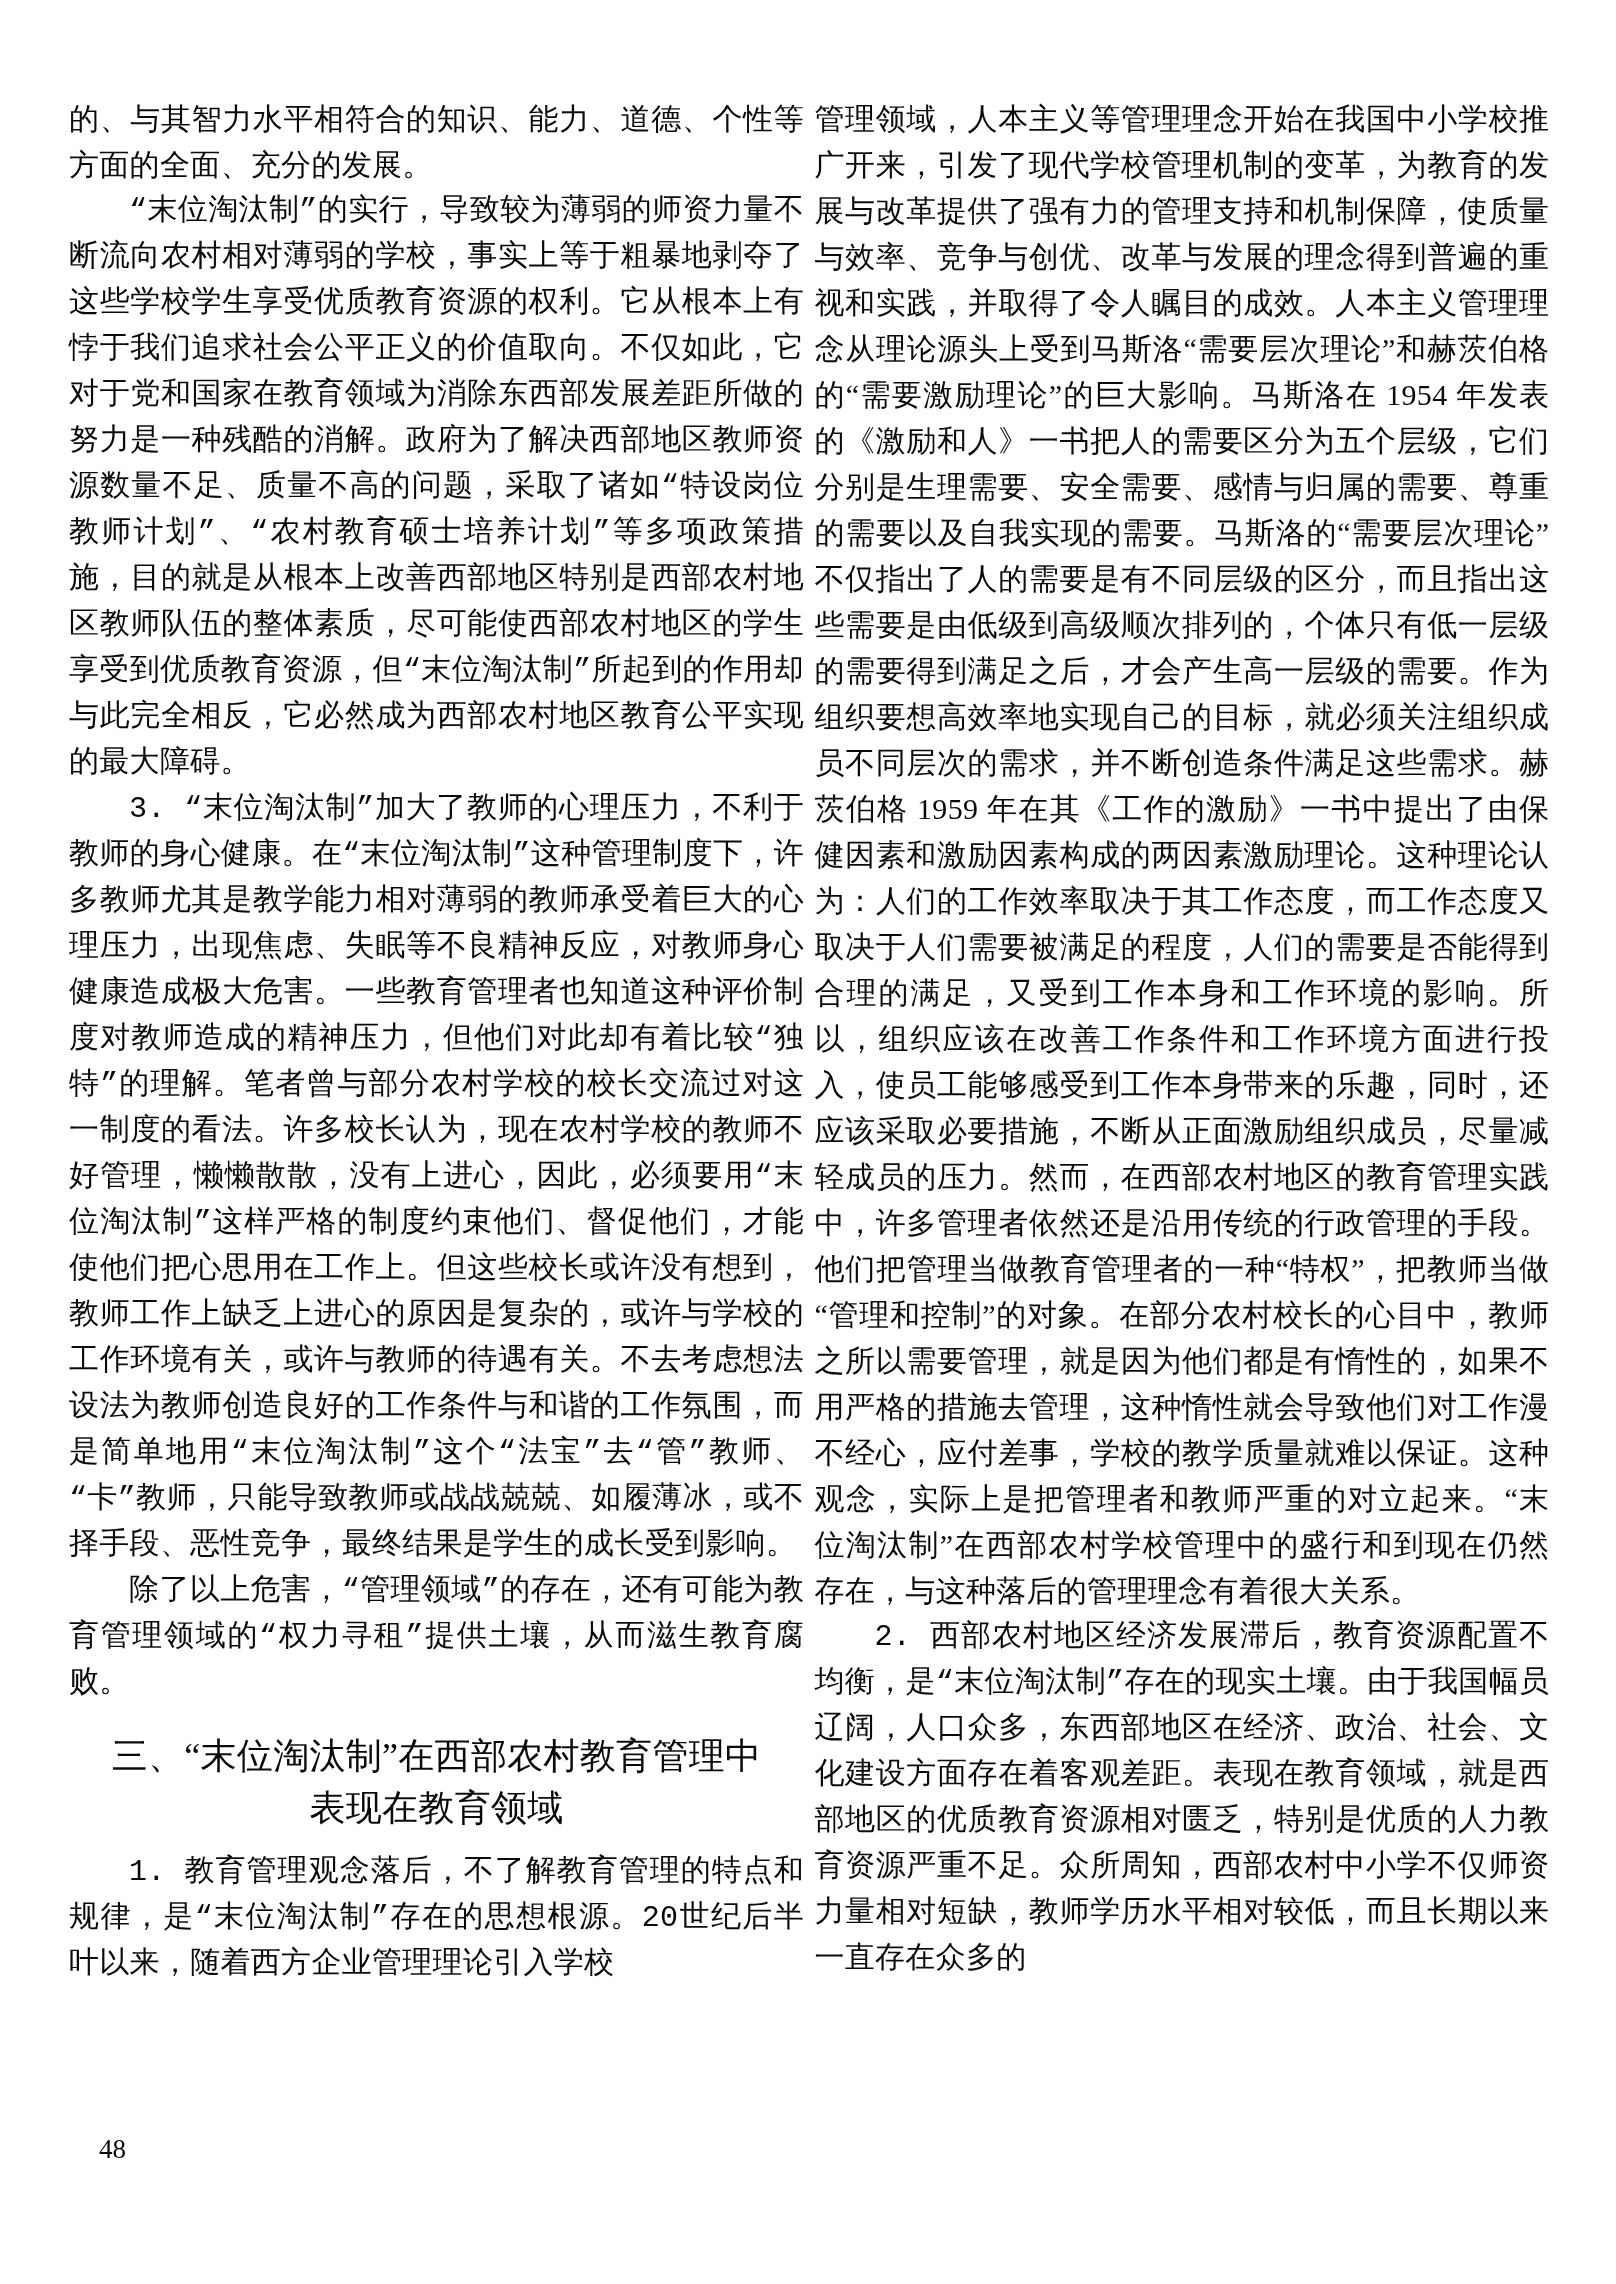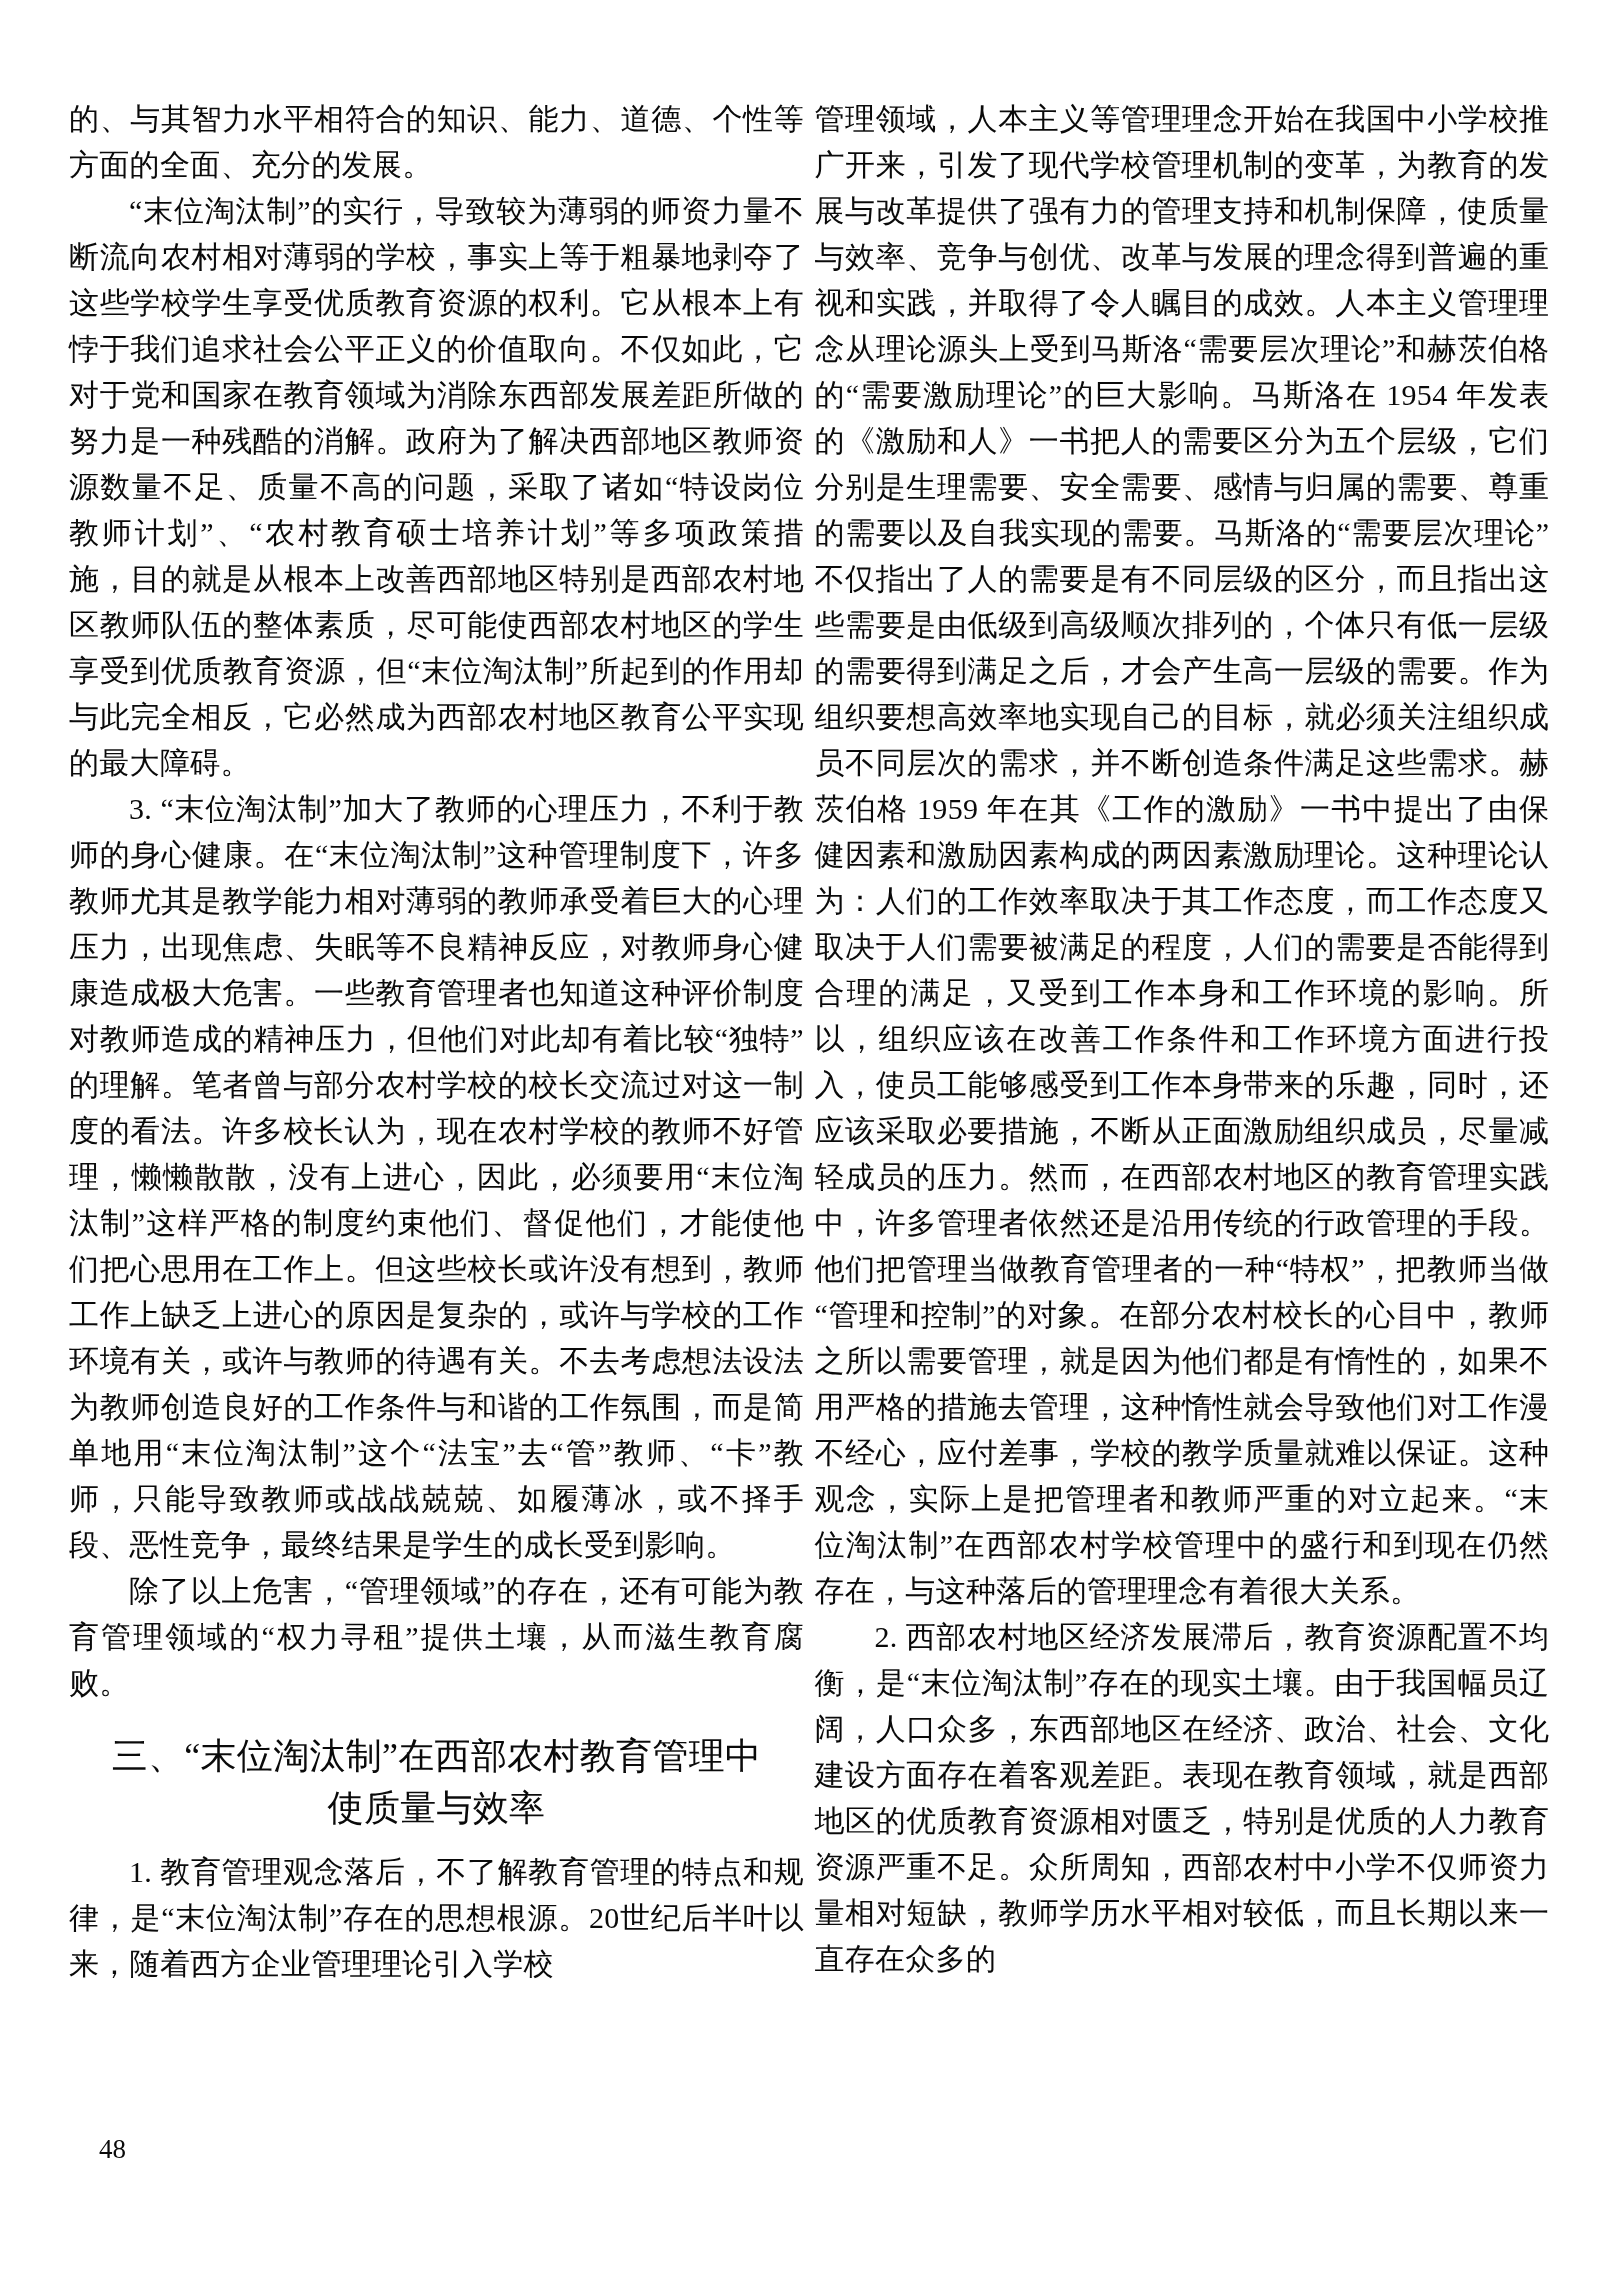--- a/index.html
+++ b/index.html
@@ -37,20 +37,21 @@
     line-height: 46px;
     text-align: justify;
     text-justify: inter-ideograph;
     letter-spacing: 0.3px;
   }
   .col p {
     margin: 0;
   }
   .para-indent {
     text-indent: 2em;
+    font-family: Liberation Mono, monospace;
   }
   .para-continued {
     text-indent: 0;
   }
   .section-heading {
     margin: 23.5px 0 15.6px 0;
     font-size: 36px;
     font-weight: 500;
     line-height: 52px;
     text-align: center;
@@ -75,21 +76,21 @@
 
   <div class="columns">
 
     <div class="col">
       <p class="para-continued">的、与其智力水平相符合的知识、能力、道德、个性等方面的全面、充分的发展。</p>
       <p class="para-indent">“末位淘汰制”的实行，导致较为薄弱的师资力量不断流向农村相对薄弱的学校，事实上等于粗暴地剥夺了这些学校学生享受优质教育资源的权利。它从根本上有悖于我们追求社会公平正义的价值取向。不仅如此，它对于党和国家在教育领域为消除东西部发展差距所做的努力是一种残酷的消解。政府为了解决西部地区教师资源数量不足、质量不高的问题，采取了诸如“特设岗位教师计划”、“农村教育硕士培养计划”等多项政策措施，目的就是从根本上改善西部地区特别是西部农村地区教师队伍的整体素质，尽可能使西部农村地区的学生享受到优质教育资源，但“末位淘汰制”所起到的作用却与此完全相反，它必然成为西部农村地区教育公平实现的最大障碍。</p>
       <p class="para-indent">3. “末位淘汰制”加大了教师的心理压力，不利于教师的身心健康。在“末位淘汰制”这种管理制度下，许多教师尤其是教学能力相对薄弱的教师承受着巨大的心理压力，出现焦虑、失眠等不良精神反应，对教师身心健康造成极大危害。一些教育管理者也知道这种评价制度对教师造成的精神压力，但他们对此却有着比较“独特”的理解。笔者曾与部分农村学校的校长交流过对这一制度的看法。许多校长认为，现在农村学校的教师不好管理，懒懒散散，没有上进心，因此，必须要用“末位淘汰制”这样严格的制度约束他们、督促他们，才能使他们把心思用在工作上。但这些校长或许没有想到，教师工作上缺乏上进心的原因是复杂的，或许与学校的工作环境有关，或许与教师的待遇有关。不去考虑想法设法为教师创造良好的工作条件与和谐的工作氛围，而是简单地用“末位淘汰制”这个“法宝”去“管”教师、“卡”教师，只能导致教师或战战兢兢、如履薄冰，或不择手段、恶性竞争，最终结果是学生的成长受到影响。</p>
       <p class="para-indent">除了以上危害，“管理领域”的存在，还有可能为教育管理领域的“权力寻租”提供土壤，从而滋生教育腐败。</p>
       <h2 class="section-heading">
         <span class="heading-line">三、“末位淘汰制”在西部农村教育管理中</span>
-        <span class="heading-line">使质量与效率</span>
+        <span class="heading-line">表现在教育领域</span>
       </h2>
       <p class="para-indent">1. 教育管理观念落后，不了解教育管理的特点和规律，是“末位淘汰制”存在的思想根源。20世纪后半叶以来，随着西方企业管理理论引入学校</p>
     </div>
 
     <div class="col">
       <p class="para-continued">管理领域，人本主义等管理理念开始在我国中小学校推广开来，引发了现代学校管理机制的变革，为教育的发展与改革提供了强有力的管理支持和机制保障，使质量与效率、竞争与创优、改革与发展的理念得到普遍的重视和实践，并取得了令人瞩目的成效。人本主义管理理念从理论源头上受到马斯洛“需要层次理论”和赫茨伯格的“需要激励理论”的巨大影响。马斯洛在 1954 年发表的《激励和人》一书把人的需要区分为五个层级，它们分别是生理需要、安全需要、感情与归属的需要、尊重的需要以及自我实现的需要。马斯洛的“需要层次理论”不仅指出了人的需要是有不同层级的区分，而且指出这些需要是由低级到高级顺次排列的，个体只有低一层级的需要得到满足之后，才会产生高一层级的需要。作为组织要想高效率地实现自己的目标，就必须关注组织成员不同层次的需求，并不断创造条件满足这些需求。赫茨伯格 1959 年在其《工作的激励》一书中提出了由保健因素和激励因素构成的两因素激励理论。这种理论认为：人们的工作效率取决于其工作态度，而工作态度又取决于人们需要被满足的程度，人们的需要是否能得到合理的满足，又受到工作本身和工作环境的影响。所以，组织应该在改善工作条件和工作环境方面进行投入，使员工能够感受到工作本身带来的乐趣，同时，还应该采取必要措施，不断从正面激励组织成员，尽量减轻成员的压力。然而，在西部农村地区的教育管理实践中，许多管理者依然还是沿用传统的行政管理的手段。他们把管理当做教育管理者的一种“特权”，把教师当做“管理和控制”的对象。在部分农村校长的心目中，教师之所以需要管理，就是因为他们都是有惰性的，如果不用严格的措施去管理，这种惰性就会导致他们对工作漫不经心，应付差事，学校的教学质量就难以保证。这种观念，实际上是把管理者和教师严重的对立起来。“末位淘汰制”在西部农村学校管理中的盛行和到现在仍然存在，与这种落后的管理理念有着很大关系。</p>
       <p class="para-indent">2. 西部农村地区经济发展滞后，教育资源配置不均衡，是“末位淘汰制”存在的现实土壤。由于我国幅员辽阔，人口众多，东西部地区在经济、政治、社会、文化建设方面存在着客观差距。表现在教育领域，就是西部地区的优质教育资源相对匮乏，特别是优质的人力教育资源严重不足。众所周知，西部农村中小学不仅师资力量相对短缺，教师学历水平相对较低，而且长期以来一直存在众多的</p>
     </div>
 
   </div>

